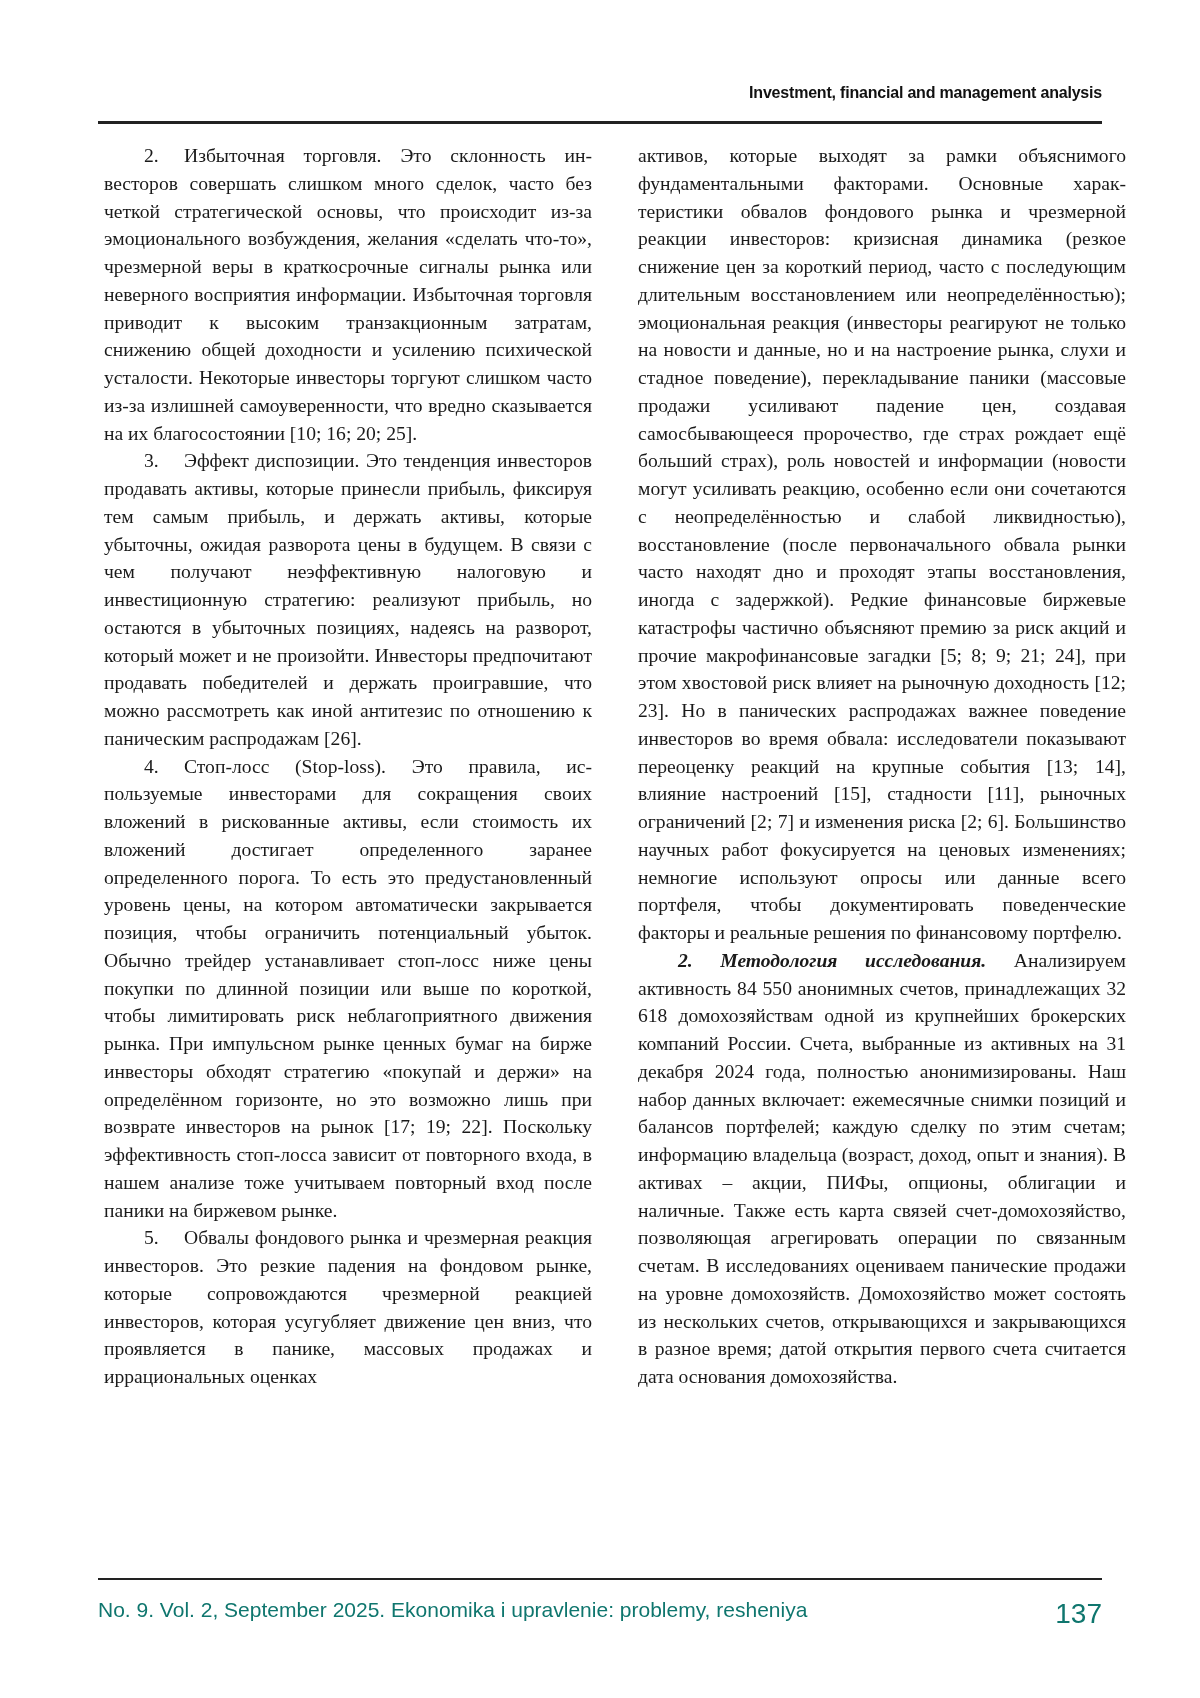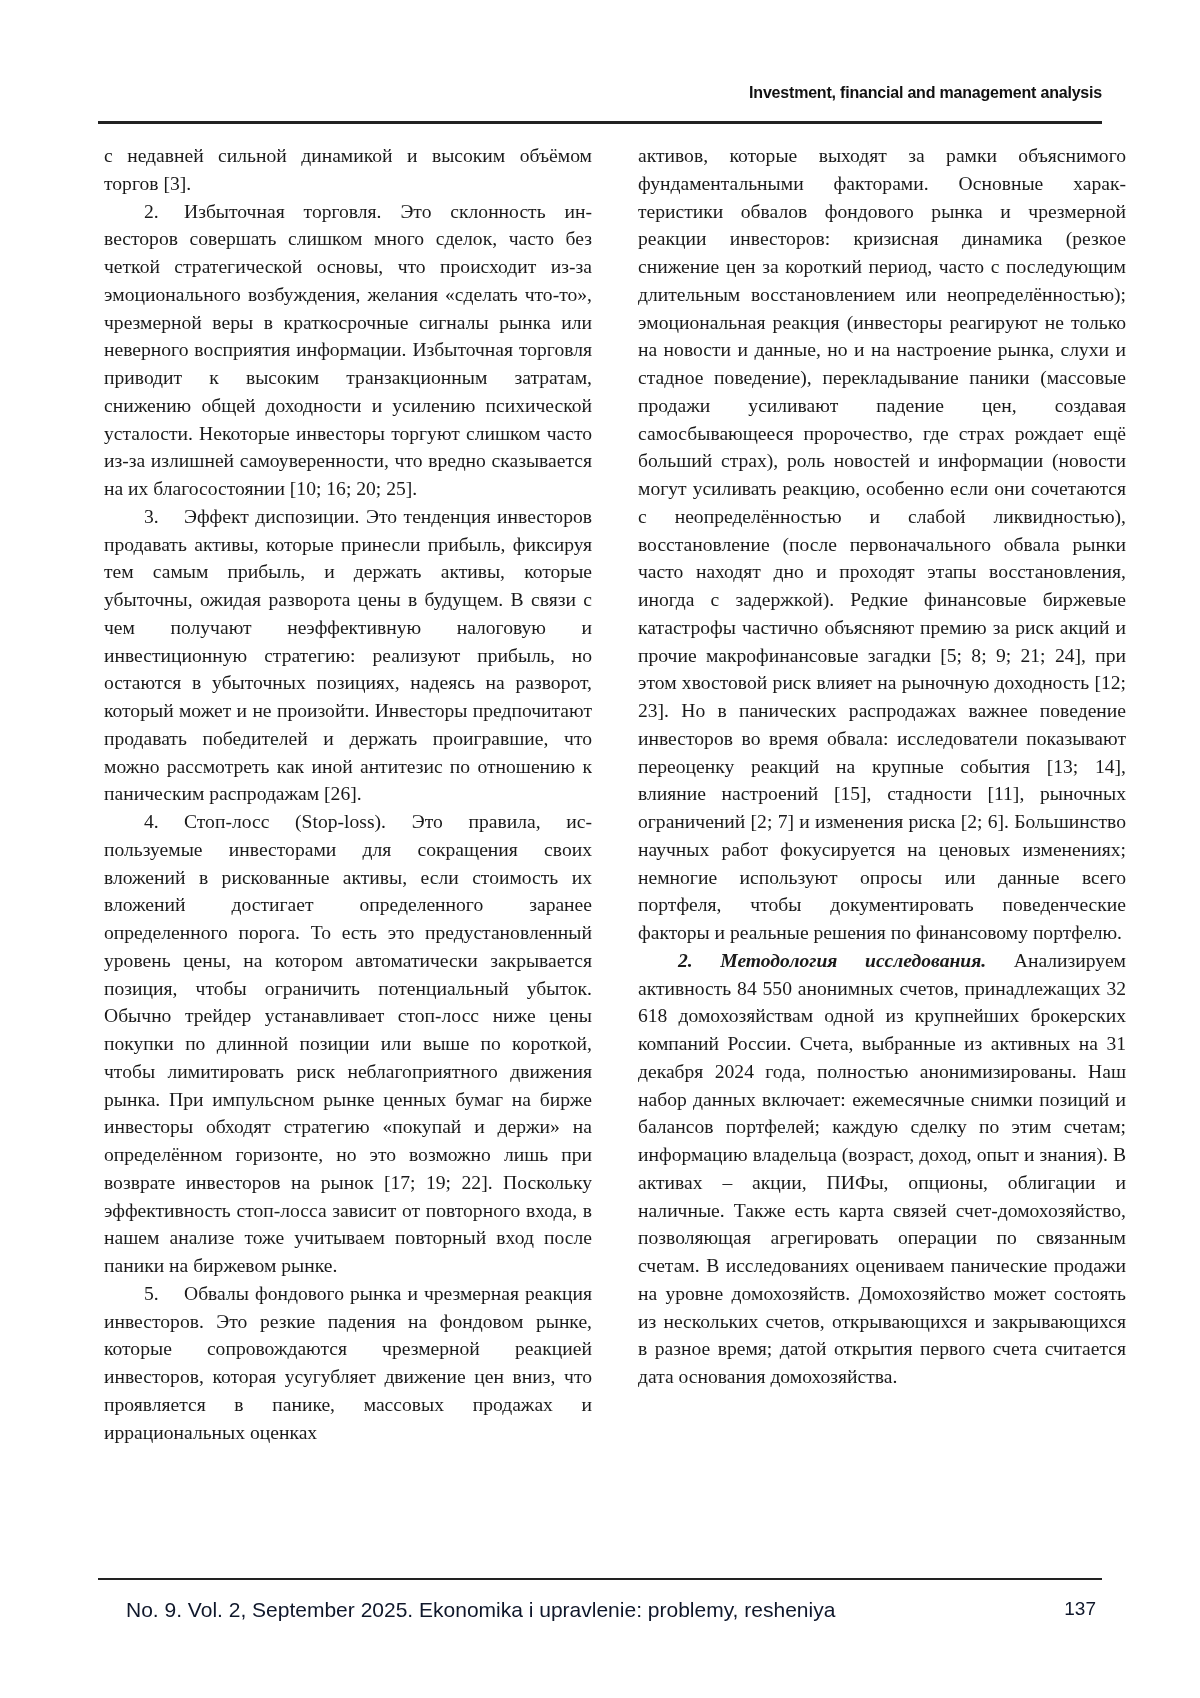--- a/index.html
+++ b/index.html
@@ -19,35 +19,34 @@
     text-align: justify; hyphens: manual; color: #1a1a1a;
   }
   .col.left { left: 104px; }
   .col.right { left: 618px; margin-left: 20px; }
   .col p { margin: 0; text-indent: 0; }
   .col p.indent { text-indent: 40px; }
   .col p.noindent { text-indent: 0; }
   .col .num { display: inline-block; width: 40px; text-indent: 0; }
   .col b { font-weight: bold; font-style: italic; }
   .footer {
-    position: absolute; left: 98px; right: 104px; top: 1598px;
-    font-family: "Liberation Sans", sans-serif; font-size: 21px; color: #0f172a;
-    display: flex; justify-content: space-between; margin-left: 28px;
+    position: absolute; left: 98px; right: 98px; top: 1598px;
+    font-family: "Liberation Sans", sans-serif; font-size: 21px; color: #0f766e;
+    display: flex; justify-content: space-between;
   }
-  .footer .pnum { font-size: 19px; }
+  .footer .pnum { font-size: 28px; }
 </style>
 </head>
 <body>
 
 <div class="page">
   <div class="running-head">Investment, financial and management analysis</div>
   <div class="rule top"></div>
 
   <div class="col left">
-    <p class="noindent">с недавней сильной динамикой и высоким объё­мом торгов [3].</p>
     <p class="indent"><span class="num">2.</span><span>Избыточная торговля. Это склонность ин­весторов совершать слишком много сделок, часто без четкой стратегической основы, что происхо­дит из-за эмоционального возбуждения, желания «сделать что-то», чрезмерной веры в краткосроч­ные сигналы рынка или неверного восприятия ин­формации. Избыточная торговля приводит к высо­ким транзакционным затратам, снижению общей доходности и усилению психической усталости. Некоторые инвесторы торгуют слишком часто из-за излишней самоуверенности, что вредно ска­зывается на их благосостоянии [10; 16; 20; 25].</span></p>
     <p class="indent"><span class="num">3.</span><span>Эффект диспозиции. Это тенденция ин­весторов продавать активы, которые принесли прибыль, фиксируя тем самым прибыль, и дер­жать активы, которые убыточны, ожидая разво­рота цены в будущем. В связи с чем получают неэффективную налоговую и инвестиционную стратегию: реализуют прибыль, но остаются в убыточных позициях, надеясь на разворот, кото­рый может и не произойти. Инвесторы предпочи­тают продавать победителей и держать проиграв­шие, что можно рассмотреть как иной антитезис по отношению к паническим распродажам [26].</span></p>
     <p class="indent"><span class="num">4.</span><span>Стоп-лосс (Stop-loss). Это правила, ис­пользуемые инвесторами для сокращения своих вложений в рискованные активы, если стоимость их вложений достигает определенного заранее определенного порога. То есть это предустанов­ленный уровень цены, на котором автоматически закрывается позиция, чтобы ограничить потен­циальный убыток. Обычно трейдер устанавли­вает стоп-лосс ниже цены покупки по длинной позиции или выше по короткой, чтобы лимити­ровать риск неблагоприятного движения рынка. При импульсном рынке ценных бумаг на бирже инвесторы обходят стратегию «покупай и дер­жи» на определённом горизонте, но это возмож­но лишь при возврате инвесторов на рынок [17; 19; 22]. Поскольку эффективность стоп-лосса за­висит от повторного входа, в нашем анализе тоже учитываем повторный вход после паники на бир­жевом рынке.</span></p>
     <p class="indent"><span class="num">5.</span><span>Обвалы фондового рынка и чрезмер­ная реакция инвесторов. Это резкие падения на фондовом рынке, которые сопровождаются чрез­мерной реакцией инвесторов, которая усугубля­ет движение цен вниз, что проявляется в панике, массовых продажах и иррациональных оценках</span></p>
   </div>
 
   <div class="col right">
     <p class="noindent">активов, которые выходят за рамки объяснимого фундаментальными факторами. Основные харак­теристики обвалов фондового рынка и чрезмер­ной реакции инвесторов: кризисная динамика (резкое снижение цен за короткий период, часто с последующим длительным восстановлением или неопределённостью); эмоциональная реак­ция (инвесторы реагируют не только на ново­сти и данные, но и на настроение рынка, слухи и стадное поведение), перекладывание паники (массовые продажи усиливают падение цен, со­здавая самосбывающееся пророчество, где страх рождает ещё больший страх), роль новостей и ин­формации (новости могут усиливать реакцию, особенно если они сочетаются с неопределён­ностью и слабой ликвидностью), восстановле­ние (после первоначального обвала рынки часто находят дно и проходят этапы восстановления, иногда с задержкой). Редкие финансовые бирже­вые катастрофы частично объясняют премию за риск акций и прочие макрофинансовые загадки [5; 8; 9; 21; 24], при этом хвостовой риск влияет на рыночную доходность [12; 23]. Но в паниче­ских распродажах важнее поведение инвесторов во время обвала: исследователи показывают пе­реоценку реакций на крупные события [13; 14], влияние настроений [15], стадности [11], рыноч­ных ограничений [2; 7] и изменения риска [2; 6]. Большинство научных работ фокусируется на це­новых изменениях; немногие используют опросы или данные всего портфеля, чтобы документиро­вать поведенческие факторы и реальные решения по финансовому портфелю.</p>
     <p class="indent"><b>2. Методология исследования.</b><span> Анализируем активность 84 550 анонимных счетов, принадлежа­щих 32 618 домохозяйствам одной из крупнейших брокерских компаний России. Счета, выбранные из активных на 31 декабря 2024 года, полностью анонимизированы. Наш набор данных включает: ежемесячные снимки позиций и балансов порт­фелей; каждую сделку по этим счетам; информа­цию владельца (возраст, доход, опыт и знания). В активах – акции, ПИФы, опционы, облигации и наличные. Также есть карта связей счет-домо­хозяйство, позволяющая агрегировать операции по связанным счетам. В исследованиях оцениваем панические продажи на уровне домохозяйств. До­мохозяйство может состоять из нескольких счетов, открывающихся и закрывающихся в разное время; датой открытия первого счета считается дата ос­нования домохозяйства.</span></p>
   </div>

